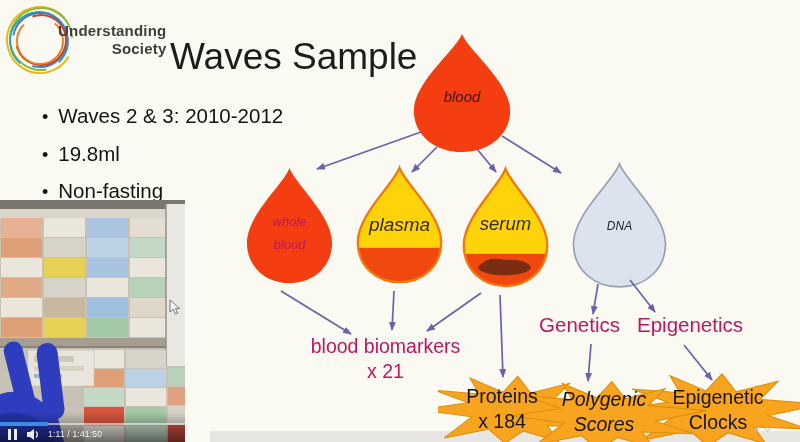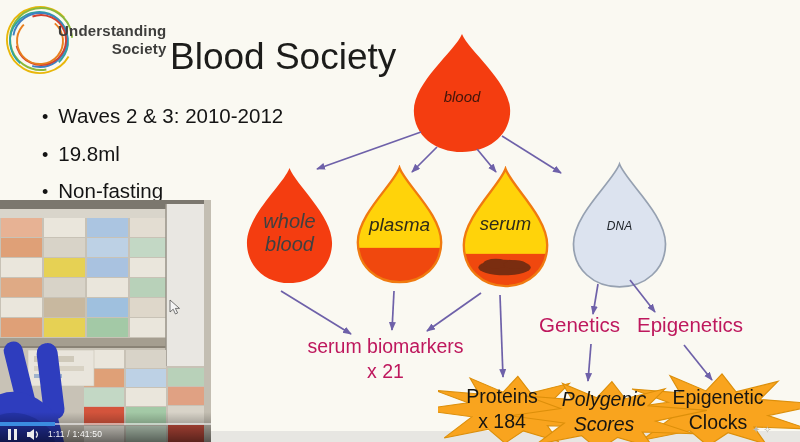--- a/index.html
+++ b/index.html
@@ -25,21 +25,21 @@
   .drop { z-index:2; }
   .drop svg { position:absolute; inset:0; }
   .drop-label { position:absolute; inset:0; display:flex; flex-direction:column;
     align-items:center; justify-content:center; text-align:center;font-style:italic; }
   #drop-blood   { left:406px; top:31px;  width:112px; height:124px; }
   #drop-whole   { left:240px; top:165px; width:99px;  height:121px; }
   #drop-plasma  { left:351px; top:165px; width:97px;  height:120px; }
   #drop-serum   { left:457px; top:166px; width:97px;  height:123px; }
   #drop-dna     { left:566px; top:161px; width:107px; height:129px; }
   #drop-blood  .drop-label { font-size:15px;   color:#43150a; padding-top:6px; }
-  #drop-whole  .drop-label { font-size:20px; color:#404040; line-height:23px; padding-top:14px; }
+  #drop-whole  .drop-label { font-size:13px; color:#be185d; line-height:23px; padding-top:14px; }
   #drop-plasma .drop-label { font-size:19px; color:#2f2b18; }
   #drop-serum  .drop-label { font-size:18.5px; color:#2f2b18; padding-bottom:8px; }
   #drop-dna    .drop-label { font-size:12px; color:#20252b; }
 
   
   .flow-text { text-align:center; color:#be185d; z-index:3; }
   #biomarkers  { left:298px; top:334px; width:175px; font-size:19.5px; line-height:25px; }
   #genetics    { left:532px; top:313px; width:95px;  font-size:20.5px; }
   #epigenetics { left:637px; top:313px; width:105px; font-size:20.5px; }
 
@@ -52,21 +52,21 @@
   #burst-proteins   { left:450px; top:384px; width:104px; }
   #burst-polygenic  { left:552px; top:387px; width:104px;font-style:italic; }
   #burst-epigenetic { left:666px; top:385px; width:104px; }
 
   
   #bottom-band { left:210px; top:431px; width:590px; height:11px;
     background:#e7e6e2; z-index:1; }
   #sparkle { left:752px; top:424px; font-size:10px; color:#bdb9ae; z-index:4; }
 
   
-  #video { left:0; top:200px; width:211px; height:242px; overflow:hidden;
+  #video { left:0; top:200px; width:185px; height:242px; overflow:hidden;
     background:#c8c2b6; z-index:6; }
   #video-scene { position:absolute; inset:0; }
   #vgrad { position:absolute; left:0; bottom:0; width:100%; height:30px;
     background:linear-gradient(to bottom, rgba(0,0,0,0), rgba(0,0,0,0.55)); }
   #vtrack { position:absolute; left:0; top:223px; width:100%; height:2px;
     background:rgba(255,255,255,0.55); }
   #vfill { position:absolute; left:0; top:222px; width:26%; height:4px;
     background:#3b8ce0; }
   #pause-btn { position:absolute; left:8px; top:229px; width:12px; height:11px; }
   #pause-btn span { position:absolute; top:0; width:3px; height:11px; background:#ececec; }
@@ -90,21 +90,21 @@
         <circle cx="37" cy="38" r="25" stroke="#d14030" stroke-dasharray="120 45" transform="rotate(250 37 38)"></circle>
         <circle cx="36" cy="39" r="23" stroke="#e87f1e" stroke-dasharray="110 40" transform="rotate(310 36 39)"></circle>
       </g>
     </svg>
     <div class="logo-text">
       <div>Understanding</div>
       <div>Society</div>
     </div>
   </div>
 
-  <div id="title" class="abs">Blood Society</div>
+  <div id="title" class="abs">Waves Sample</div>
   <div id="bullets" class="abs">
     <div class="bullet">Waves 2 &amp; 3: 2010-2012</div>
     <div class="bullet">19.8ml</div>
     <div class="bullet">Non-fasting</div>
   </div>
 
   <div id="drop-blood" class="abs drop">
     <svg viewBox="0 0 100 126" width="112" height="124" preserveAspectRatio="none">
       <path d="M50,3 C44,20 7,52 7,81 C7,106 26,123 50,123 C74,123 93,106 93,81 C93,52 56,20 50,3 Z" fill="#F43D10"></path>
     </svg>
@@ -177,21 +177,21 @@
       <line x1="481" y1="293" x2="427" y2="331" marker-end="url(#arr)"></line>
       <line x1="500" y1="295" x2="503" y2="377" marker-end="url(#arr)"></line>
       <line x1="598" y1="284" x2="593" y2="314" marker-end="url(#arr)"></line>
       <line x1="630" y1="280" x2="655" y2="312" marker-end="url(#arr)"></line>
       <line x1="591" y1="344" x2="588" y2="381" marker-end="url(#arr)"></line>
       <line x1="684" y1="345" x2="712" y2="380" marker-end="url(#arr)"></line>
     </g>
   </svg>
 
   <div id="biomarkers" class="abs flow-text">
-    <div>serum biomarkers</div>
+    <div>blood biomarkers</div>
     <div>x 21</div>
   </div>
   <div id="genetics" class="abs flow-text">Genetics</div>
   <div id="epigenetics" class="abs flow-text">Epigenetics</div>
 
   <div id="bottom-band" class="abs"></div>
 
   <svg id="bursts" class="abs" width="362" height="70">
     <defs>
       <path id="burst-shape" d="M-105,2 L-52,-6 L-88,-20 L-40,-16 L-50,-34 L-14,-18 L2,-36 L16,-17 L58,-28 L40,-9 L102,-4 L48,8 L88,22 L34,20 L46,38 L8,26 L-12,40 L-30,24 L-78,34 L-48,10 Z"></path>

